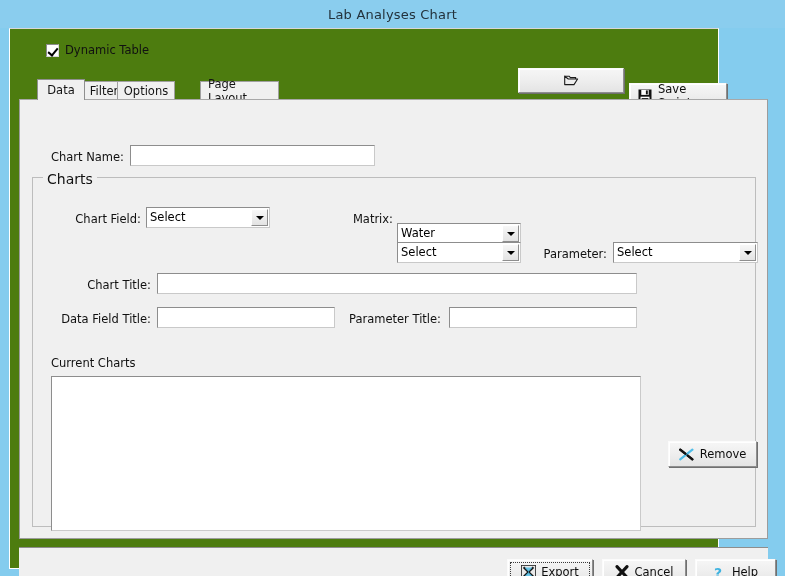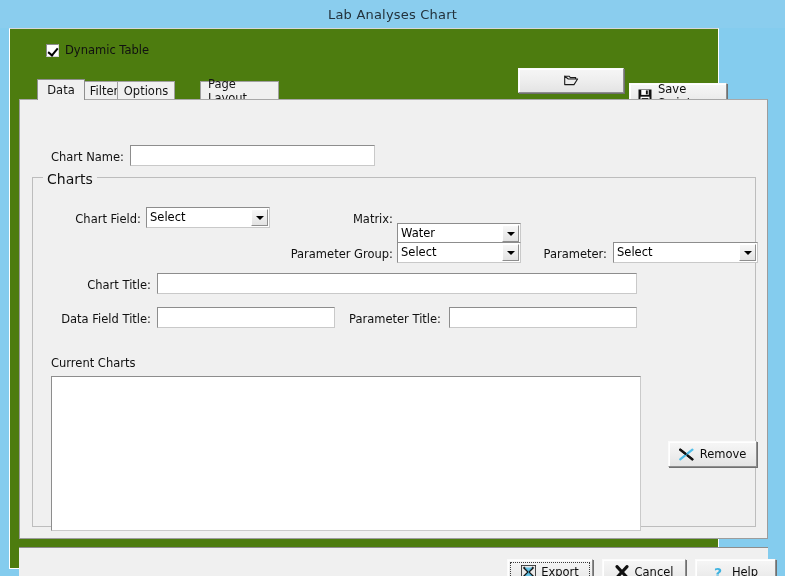--- a/index.html
+++ b/index.html
@@ -399,21 +399,20 @@
           </div>
 
           <span class="lbl" style="left:274px; top:34px; width:86px;">Matrix:</span>
           <div class="combo" style="left:364px; top:29px; width:124px;margin-top:16px;">
             <span class="combo-text">Water</span>
             <span class="combo-btn">
               <span class="arrow-down"></span>
             </span>
           </div>
 
-          <span class="lbl" style="left:222px; top:69px; width:138px;">Parameter Group:</span>
           <div class="combo" style="left:364px; top:64px; width:124px;">
             <span class="combo-text">Select</span>
             <span class="combo-btn">
               <span class="arrow-down"></span>
             </span>
           </div>
 
           <span class="lbl" style="left:494px; top:69px; width:80px;">Parameter:</span>
           <div class="combo" style="left:580px; top:64px; width:145px;">
             <span class="combo-text">Select</span>

